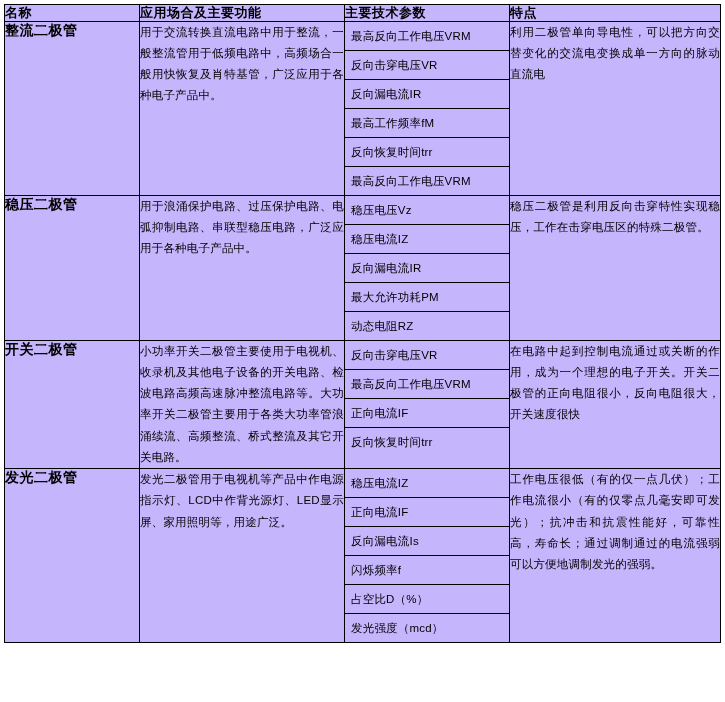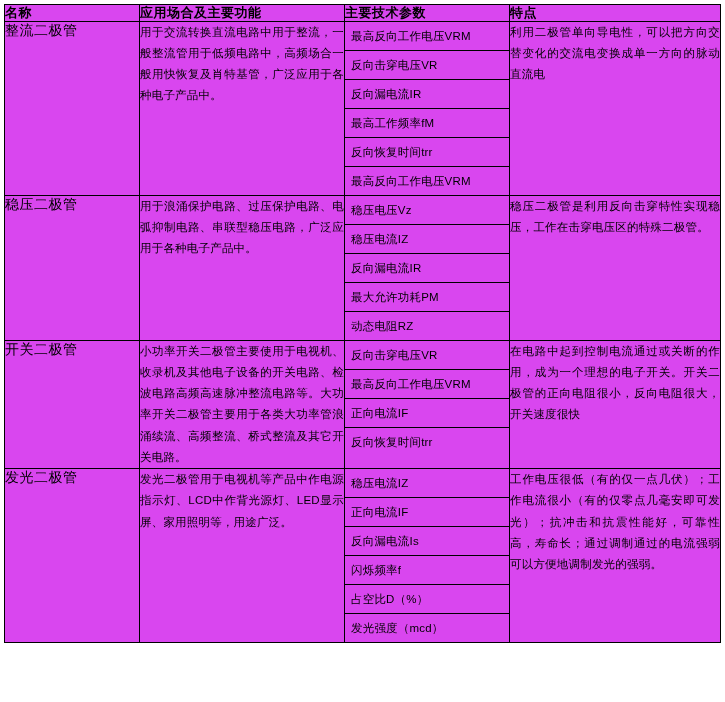--- a/index.html
+++ b/index.html
@@ -23,39 +23,39 @@
   table.diode-table {
     border-collapse: collapse;
     width: 716px;
     margin: 4px 0 0 4px;
     table-layout: fixed;
   }
   table.diode-table td, table.diode-table th {
     border: 1px solid #000000;
     vertical-align: top;
     padding: 0;
-    background: #d946ef;
+    background: #c4b5fd;
   }
   
   col.c-name { width: 135px; }
   col.c-usage { width: 205px; }
   col.c-params { width: 165px; }
   col.c-feature { width: 211px; }
 
   .hdr-cell {
     font-size: 13px;
     font-weight: bold;
     padding: 6px 5px 7px 5px;
     line-height: 1.2;
     text-align: left;
     letter-spacing: 0.5px;
   }
   .name-cell {
     font-size: 14px;
-    font-weight: normal;
+    font-weight: bold;
     padding: 0 5px;
     vertical-align: middle;
     letter-spacing: 0.5px;
   }
   .usage-cell {
     font-size: 11.5px;
     line-height: 1.85;
     padding: 8px 7px 8px 7px;
     vertical-align: middle;
     text-align: justify;

